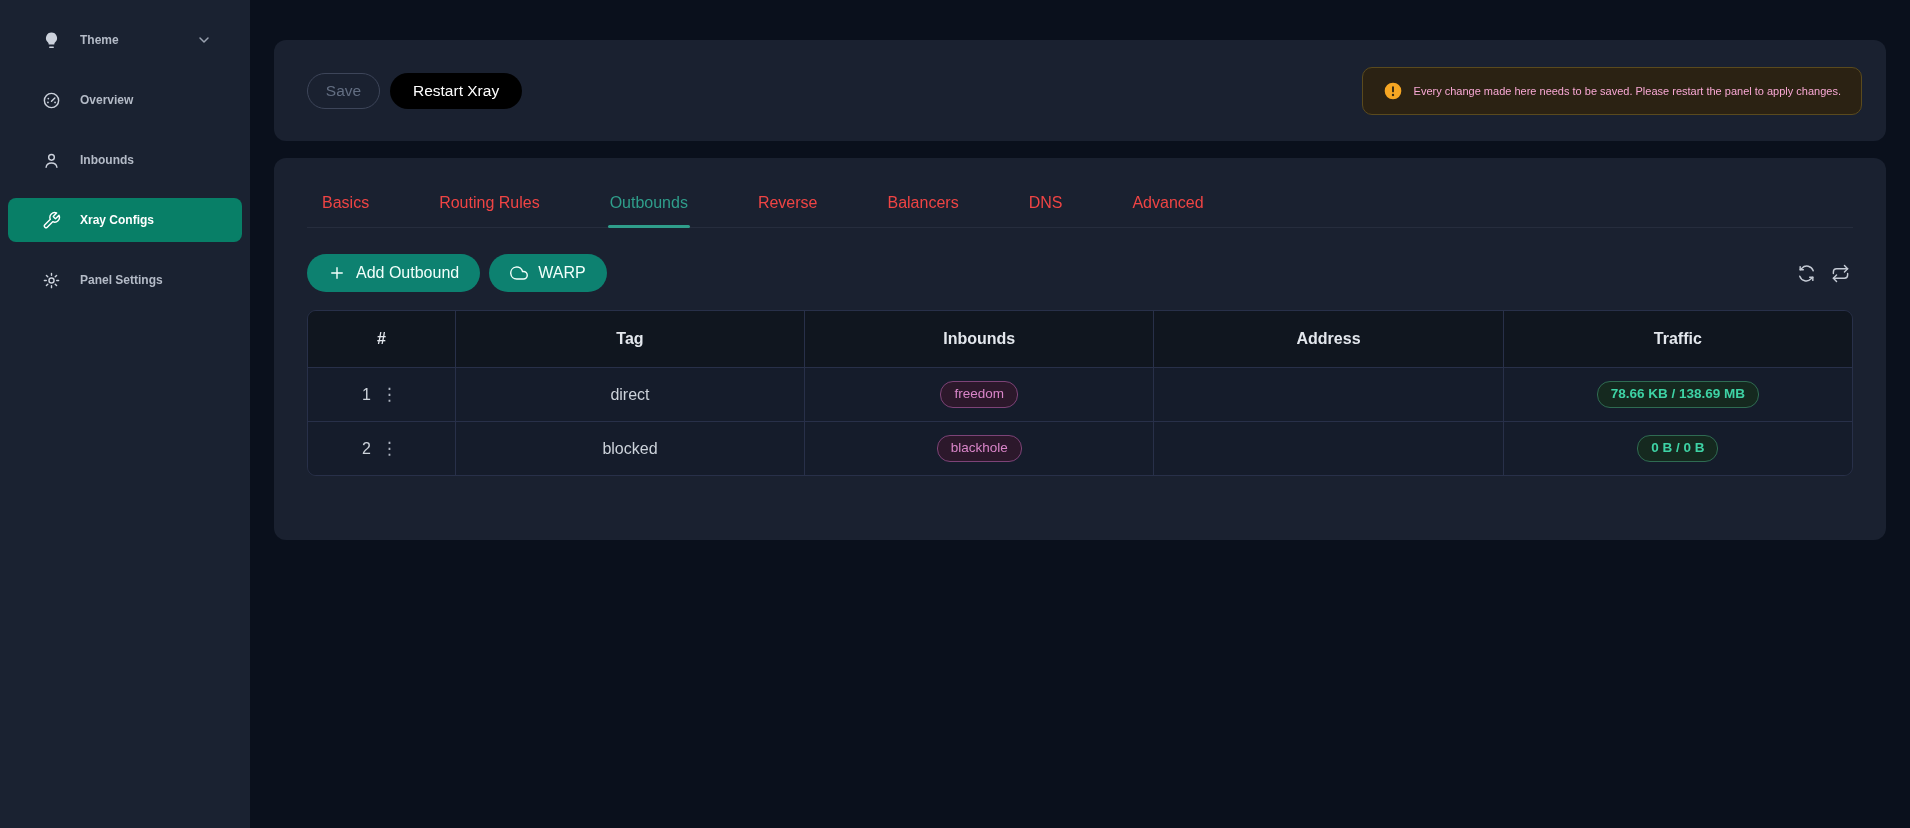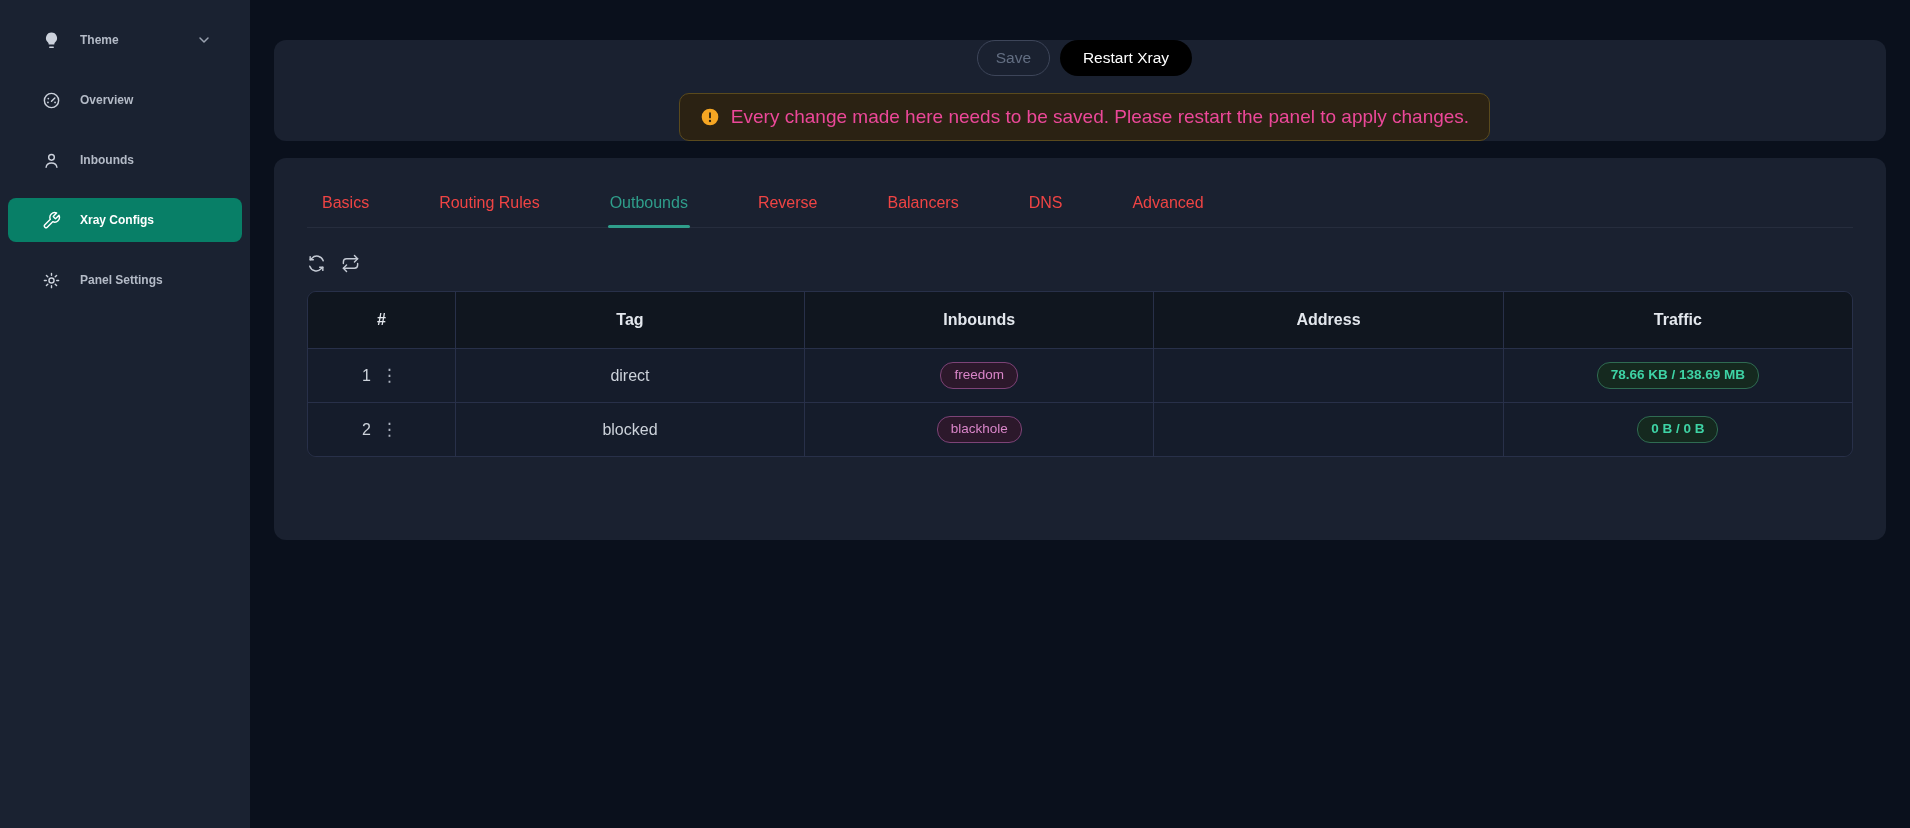--- a/index.html
+++ b/index.html
@@ -31,39 +31,39 @@
   .side-item .chev { margin-left: auto; margin-right: 16px; color: #9aa2b0; width: 16px; height: 16px; }
   .side-item.active { background: #087f67; color: #ffffff; }
   .side-item.active .icon { color: #ffffff; }
 
   
   .content { flex: 1; padding: 40px 24px 0 24px; }
 
   .toolbar-card {
     background: #1a2130; border-radius: 12px;
     height: 101px; padding: 0 24px 0 33px;
-    display: flex; align-items: center; justify-content: space-between; flex-direction: column;
+    display: flex; align-items: center; justify-content: space-between;
   }
   .btn-group { display: flex; align-items: center; gap: 10px; }
   .btn {
     border: none; cursor: pointer; font-family: inherit;
     font-size: 15.5px; height: 36px; border-radius: 18px;
     display: inline-flex; align-items: center; justify-content: center;
   }
   .btn.save {
     background: transparent; border: 1px solid #3d4559;
     color: #636e82; width: 73px; cursor: not-allowed;
   }
   .btn.restart { background: #000000; color: #ffffff; padding: 0 23px; }
 
   .alert {
     height: 48px; border-radius: 10px;
     background: #2b2213; border: 1px solid #5a4a1d;
     display: flex; align-items: center; gap: 11px;
-    padding: 0 20px; color: #ec4899; font-size: 19px;
+    padding: 0 20px; color: #f9a8d4; font-size: 11px;
   }
   .alert-icon { width: 20px; height: 20px; display: inline-flex; }
 
   .main-card {
     background: #1a2130; border-radius: 12px;
     margin-top: 17px; padding: 26px 33px 36px 33px;
     min-height: 382px;
   }
 
   
@@ -213,20 +213,38 @@
         <div class="tab">Basics</div>
         <div class="tab">Routing Rules</div>
         <div class="tab active">Outbounds</div>
         <div class="tab">Reverse</div>
         <div class="tab">Balancers</div>
         <div class="tab">DNS</div>
         <div class="tab">Advanced</div>
       </div>
 
       <div class="actions-row">
+        <div class="actions-left">
+          <button class="btn green">
+            <span class="bicon">
+              <svg viewBox="0 0 24 24" width="18" height="18" fill="none" stroke="currentColor" stroke-width="1.9" stroke-linecap="round">
+                  <path d="M12 5v14M5 12h14"></path>
+                </svg>
+            </span>
+            <span>Add Outbound</span>
+          </button>
+          <button class="btn green">
+            <span class="bicon">
+              <svg viewBox="0 0 24 24" width="18" height="18" fill="none" stroke="currentColor" stroke-width="1.9" stroke-linejoin="round">
+                  <path d="M18 10h-1.26A8 8 0 1 0 9 20h9a5 5 0 0 0 0-10z"></path>
+                </svg>
+            </span>
+            <span>WARP</span>
+          </button>
+        </div>
         <div class="actions-right">
           <span class="tool-icon">
             <svg viewBox="0 0 24 24" width="19" height="19" fill="none" stroke="currentColor" stroke-width="1.8" stroke-linecap="round" stroke-linejoin="round">
                 <path d="M20.5 8.5A8.5 8.5 0 0 0 6.2 5.3L4 7.3"></path>
                 <path d="M4 3.3v4h4"></path>
                 <path d="M3.5 15.5a8.5 8.5 0 0 0 14.3 3.2l2.2-2"></path>
                 <path d="M20 20.7v-4h-4"></path>
               </svg>
           </span>
           <span class="tool-icon">

